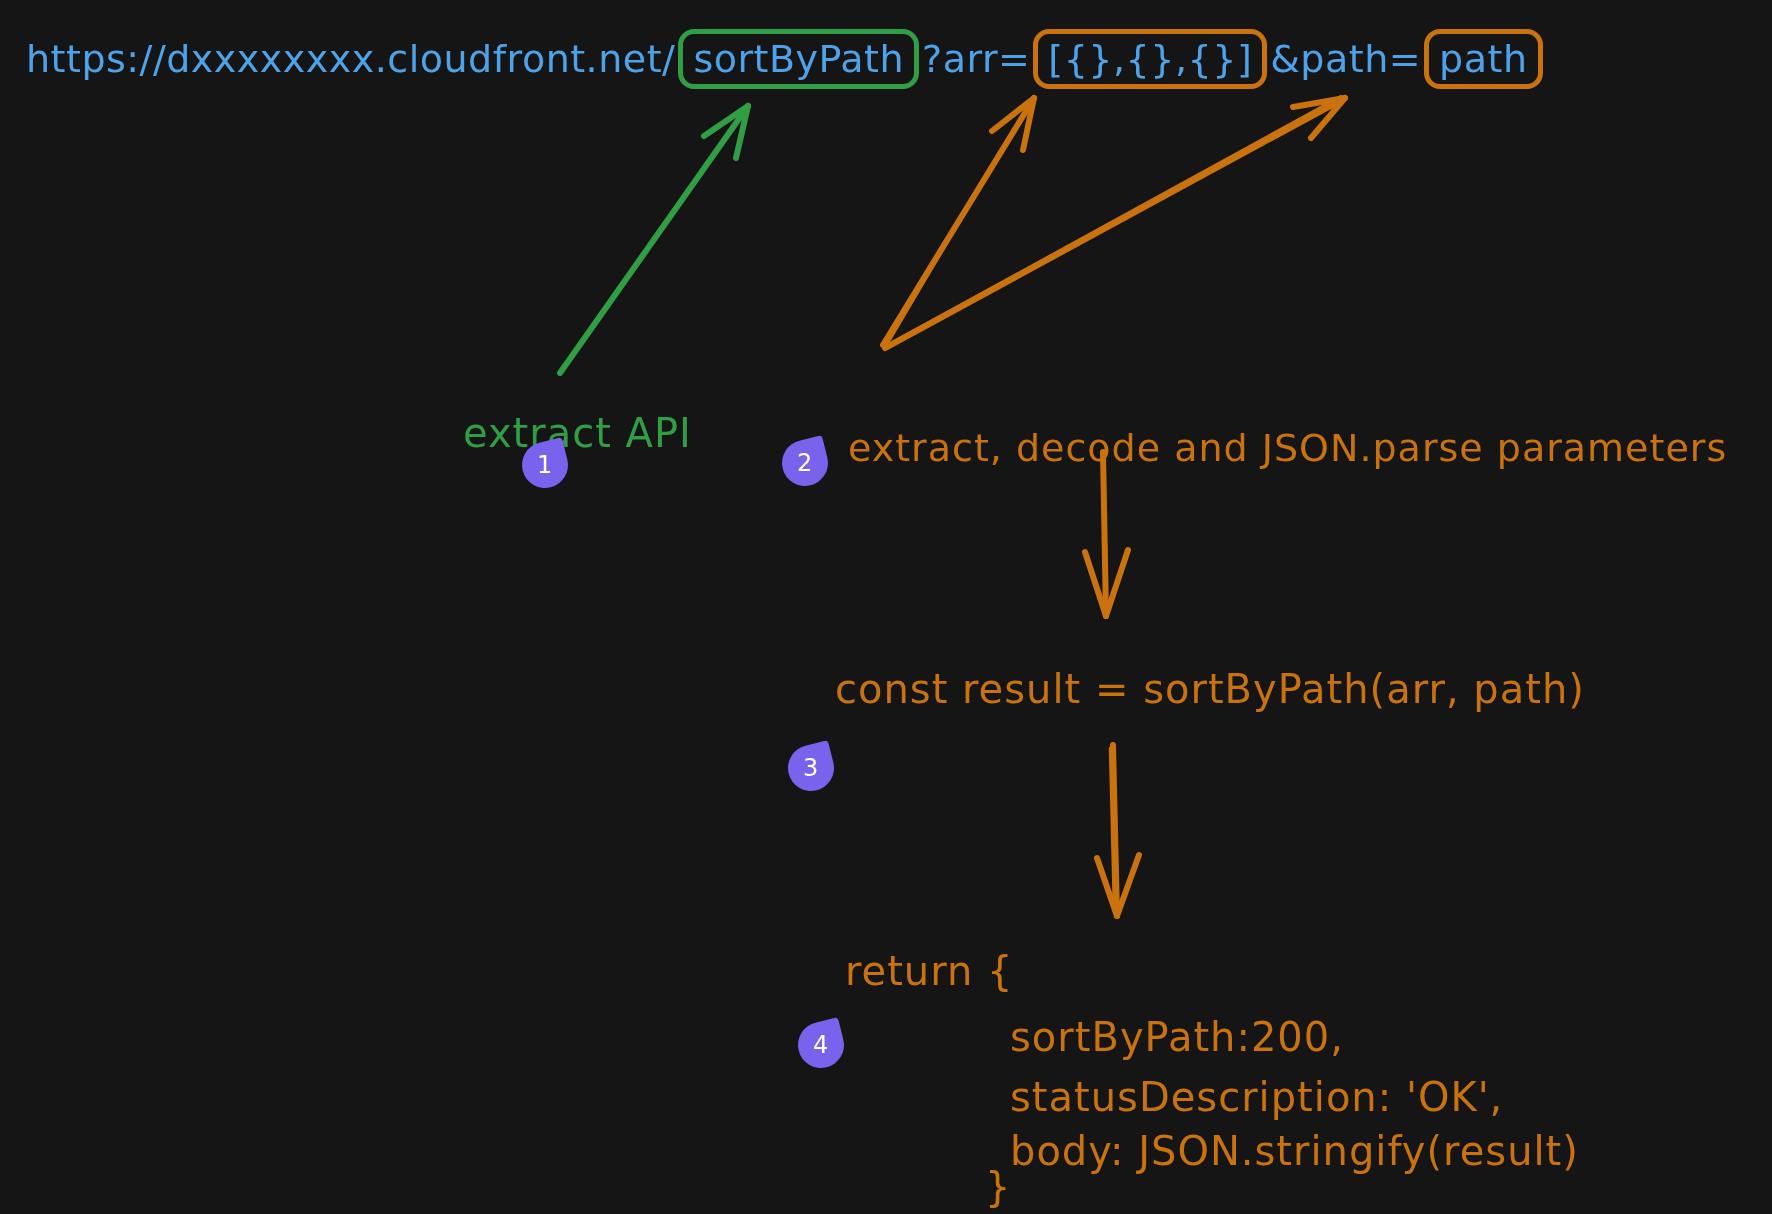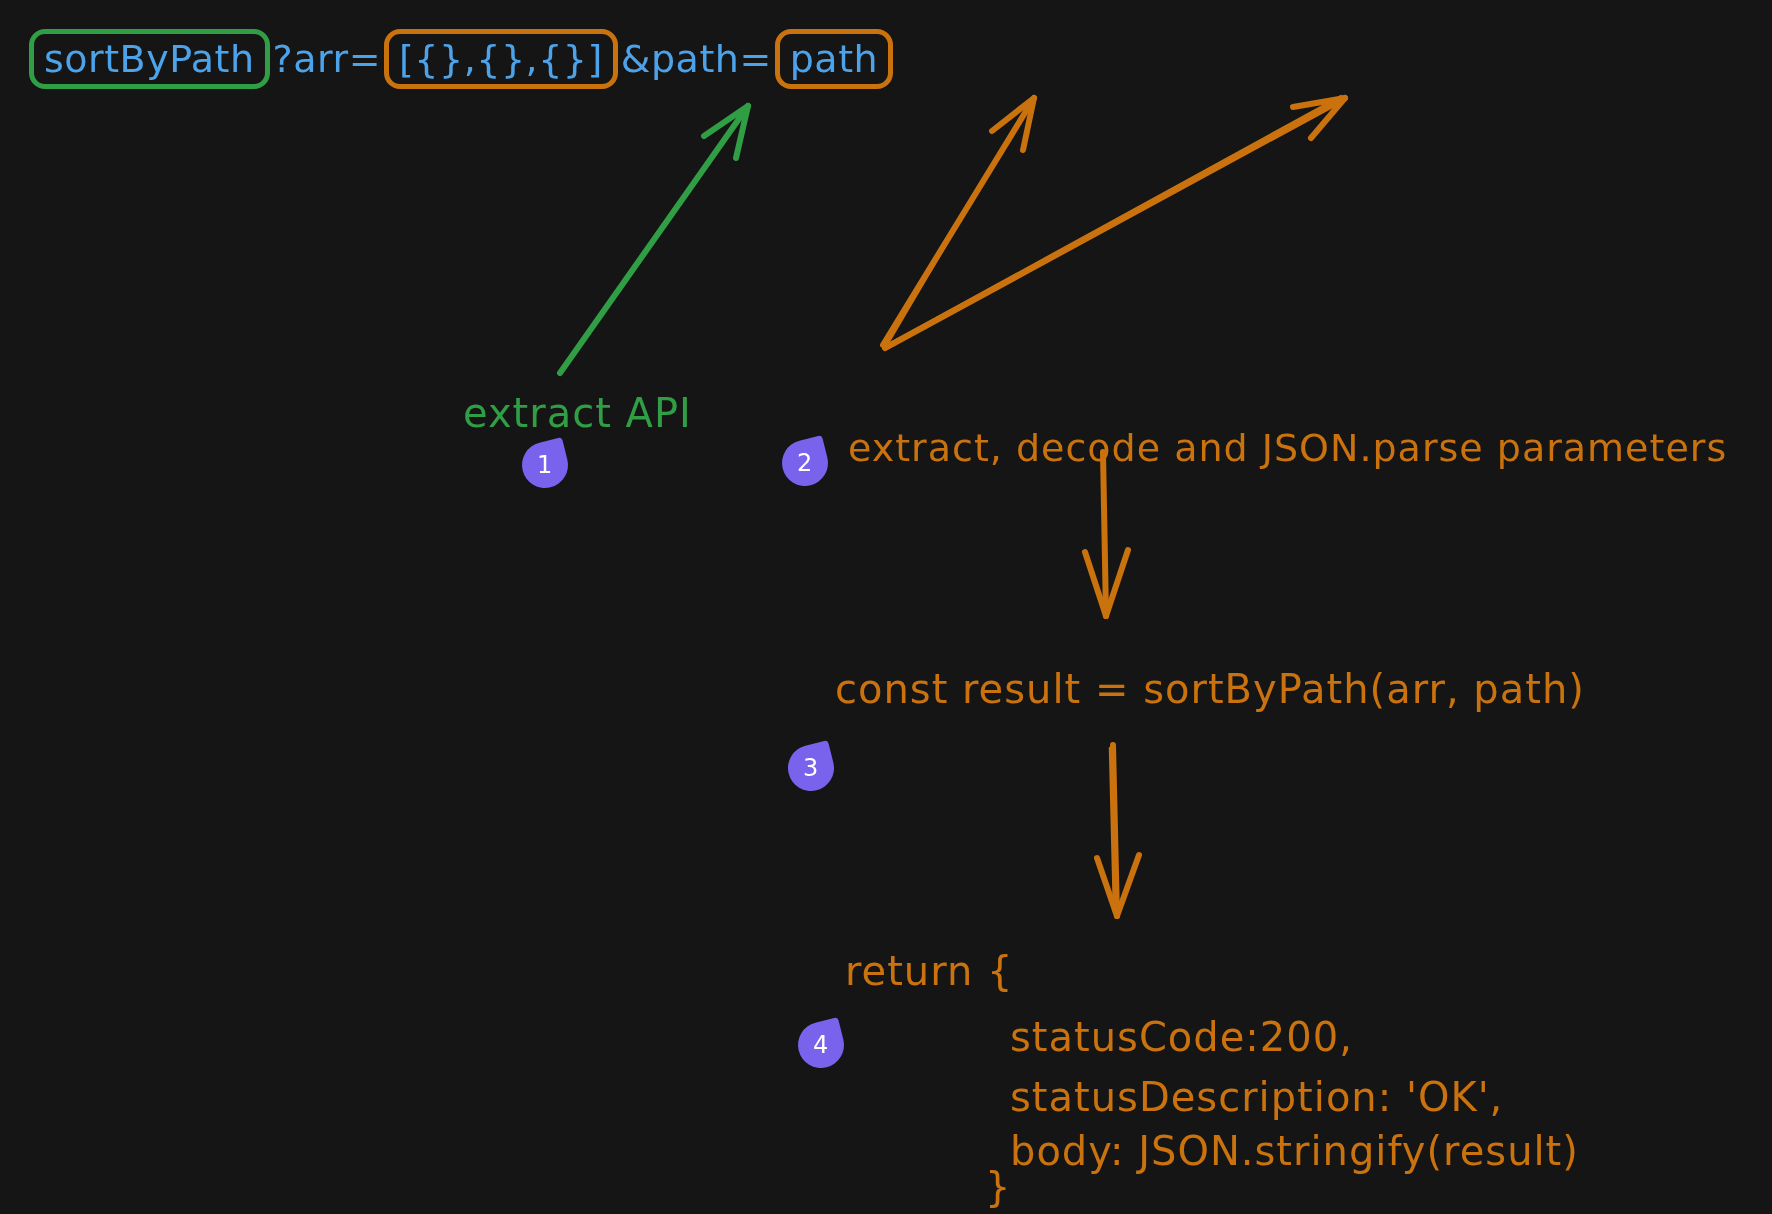--- a/index.html
+++ b/index.html
@@ -47,21 +47,21 @@
     height: 1214px;
     pointer-events: none;
   }
 
   
   .label {
     position: absolute;
     white-space: nowrap;
     letter-spacing: 1px;
   }
-  .green-text  { color: #2f9e44; }
+  .green-text  { color: #2f9e44; margin-top: 20px; }
   .orange-text { color: #c9720e; }
 
   #label-extract-api      { left: 463px; top: 390px; font-size: 40px; }
   #label-extract-decode   { left: 848px; top: 382px; font-size: 38px; margin-top: 44px; }
   #label-const-result     { left: 835px; top: 666px; font-size: 40px; }
   #return-open            { left: 845px; top: 948px;  font-size: 40px; }
   #return-line-1          { left: 1010px; top: 1014px; font-size: 40px; }
   #return-line-2          { left: 1010px; top: 1074px; font-size: 40px; }
   #return-line-3          { left: 1010px; top: 1128px; font-size: 40px; }
   #return-close           { left: 985px;  top: 1164px; font-size: 40px; }
@@ -88,20 +88,21 @@
   #badge-2 { left: 782px; top: 440px; }
   #badge-3 { left: 788px; top: 745px; }
   #badge-4 { left: 798px; top: 1022px; }
 </style>
 </head>
 <body>
 
 <div id="canvas">
 
   <div class="url-row">
+    <span class="url-text">https://dxxxxxxxx.cloudfront.net/</span>
       <span class="hl hl-green"><span>sortByPath</span></span>
       <span class="url-text">?arr=</span>
       <span class="hl hl-orange"><span>[{},{},{}]</span></span>
       <span class="url-text">&amp;path=</span>
       <span class="hl hl-orange"><span>path</span></span>
   </div>
 
   <svg id="arrows" viewBox="0 0 1772 1214">
 
     <g stroke="#2f9e44" stroke-width="6" fill="none" stroke-linecap="round">
@@ -138,21 +139,21 @@
     </g>
   </svg>
 
   <div class="label green-text" id="label-extract-api">extract API</div>
 
   <div class="label orange-text" id="label-extract-decode">extract, decode and JSON.parse parameters</div>
 
   <div class="label orange-text" id="label-const-result">const result = sortByPath(arr, path)</div>
 
   <div class="label orange-text" id="return-open">return {</div>
-  <div class="label orange-text" id="return-line-1">statusCode:200,</div>
+  <div class="label orange-text" id="return-line-1">sortByPath:200,</div>
   <div class="label orange-text" id="return-line-2">statusDescription: 'OK',</div>
   <div class="label orange-text" id="return-line-3">body: JSON.stringify(result)</div>
   <div class="label orange-text" id="return-close">}</div>
 
   <div class="badge" id="badge-1">
     <span>1</span>
   </div>
   <div class="badge" id="badge-2">
     <span>2</span>
   </div>

